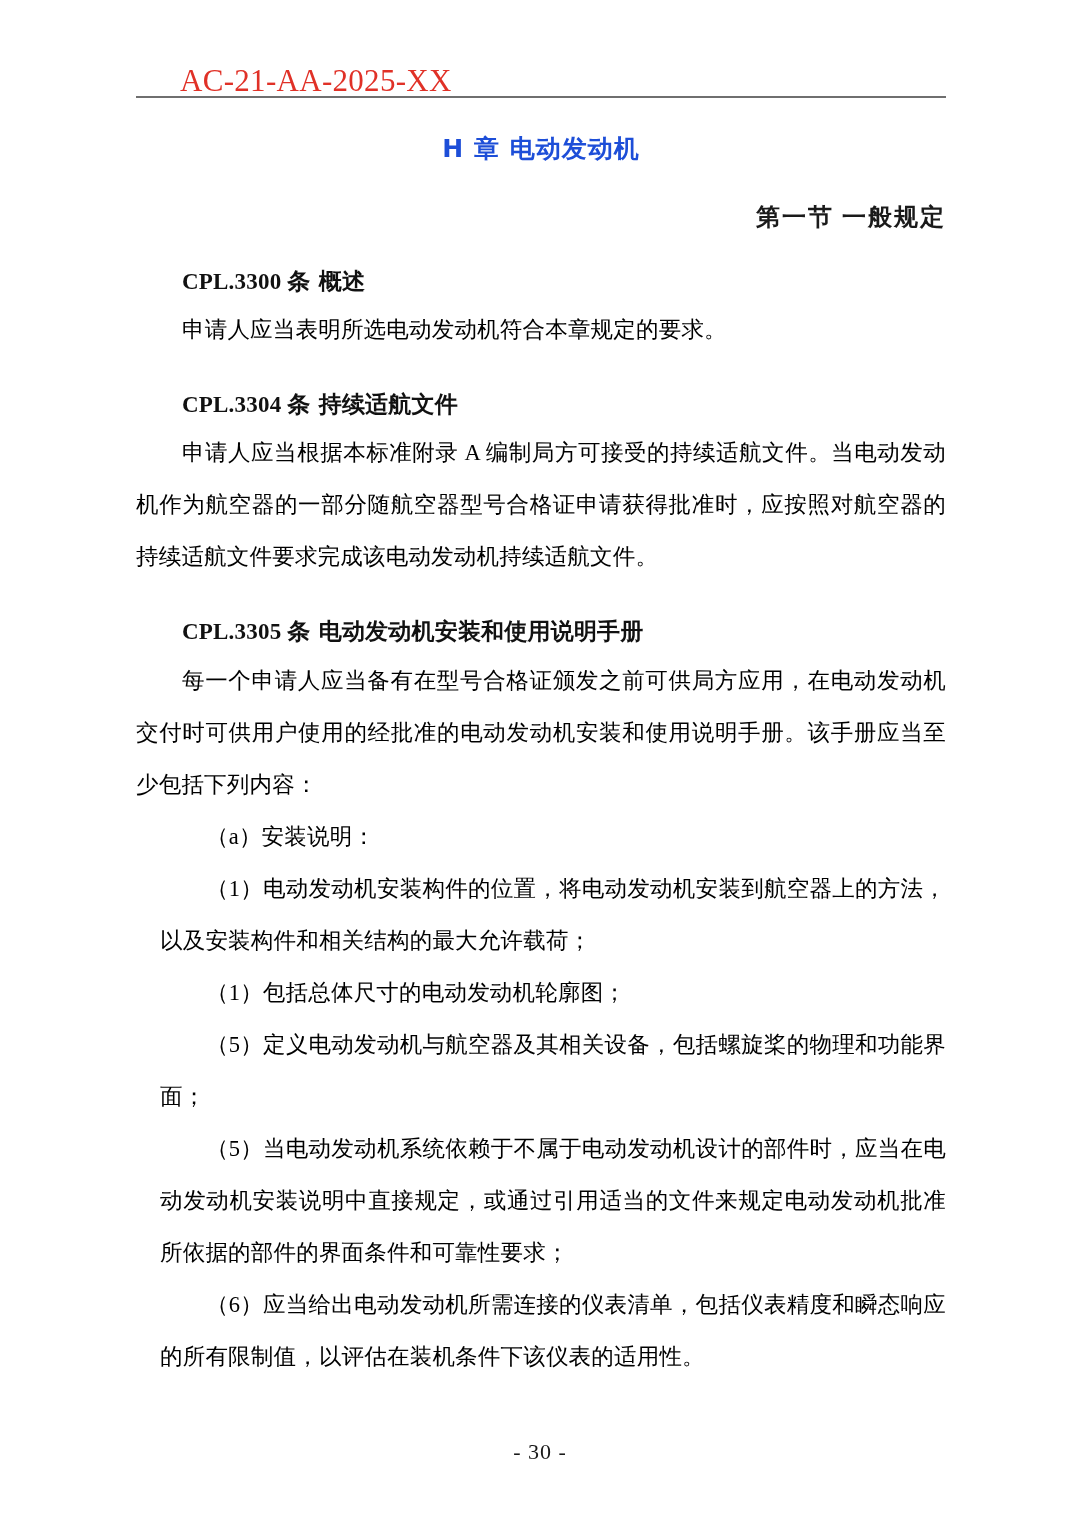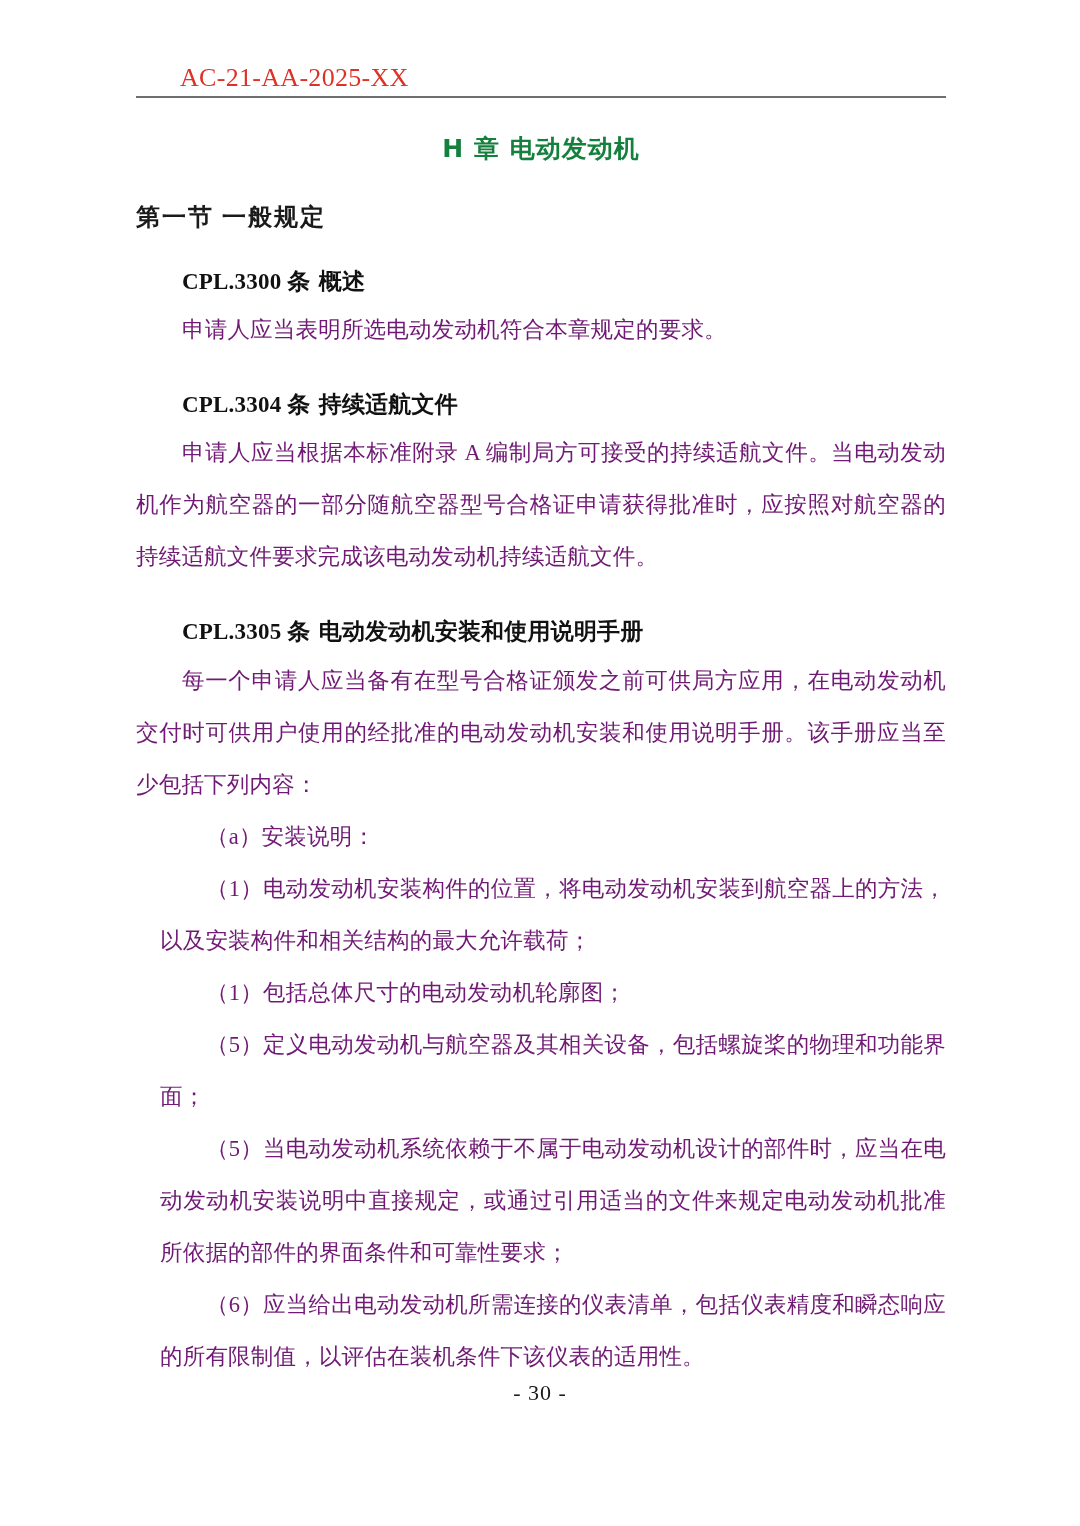--- a/index.html
+++ b/index.html
@@ -24,21 +24,21 @@
 
   
   .page-header {
     position: absolute;
     left: 136px;
     top: 62px;
     width: 810px;
   }
   .page-header .header-text {
     font-family: "Liberation Serif", "DejaVu Serif", serif;
-    font-size: 26px;
+    font-size: 31px;
     line-height: 1.25;
     color: #e03127;
     letter-spacing: 0.3px;
     padding-left: 44px;
     white-space: nowrap;
   }
   .header-rule {
     position: absolute;
     left: 136px;
     top: 96px;
@@ -56,24 +56,24 @@
   }
 
   .chapter-title {
     text-align: center;
     font-family: "DejaVu Sans", "Liberation Sans", sans-serif;
     font-weight: bold;
     font-size: 25px;
     letter-spacing: 1px;
     margin: 10px 0 0 0;
     padding: 0;
-    color: #15803d;
+    color: #1d4ed8;
   }
   .section-title {
-    text-align: left;
+    text-align: right;
     font-family: "Liberation Serif", "DejaVu Serif", serif;
     font-size: 24px;
     letter-spacing: 2px;
     margin: 36px 0 0 0;
     padding: 0;
     color: #1a1a1a;
   }
 
   .clause-heading {
     font-size: 23px;
@@ -95,30 +95,30 @@
 
   p.para {
     font-size: 22.5px;
     line-height: 52px;
     margin: 6px 0 0 0;
     padding: 0;
     text-align: justify;
     text-justify: inter-character;
     text-indent: 46px;
     letter-spacing: 0.2px;
-    color: #701a75;
+    color: #000000;
     font-family: "Liberation Serif", "DejaVu Serif", serif;
   }
   p.para.tight { margin-top: 0; margin-left: 24px; }
 
   
   .page-footer {
     position: absolute;
     left: 0;
-    top: 1380px;
+    top: 1439px;
     width: 1080px;
     text-align: center;
     font-family: "Liberation Serif", "DejaVu Serif", serif;
     font-size: 22px;
     color: #1a1a1a;
     letter-spacing: 1px;
   }
 </style>
 </head>
 <body>

